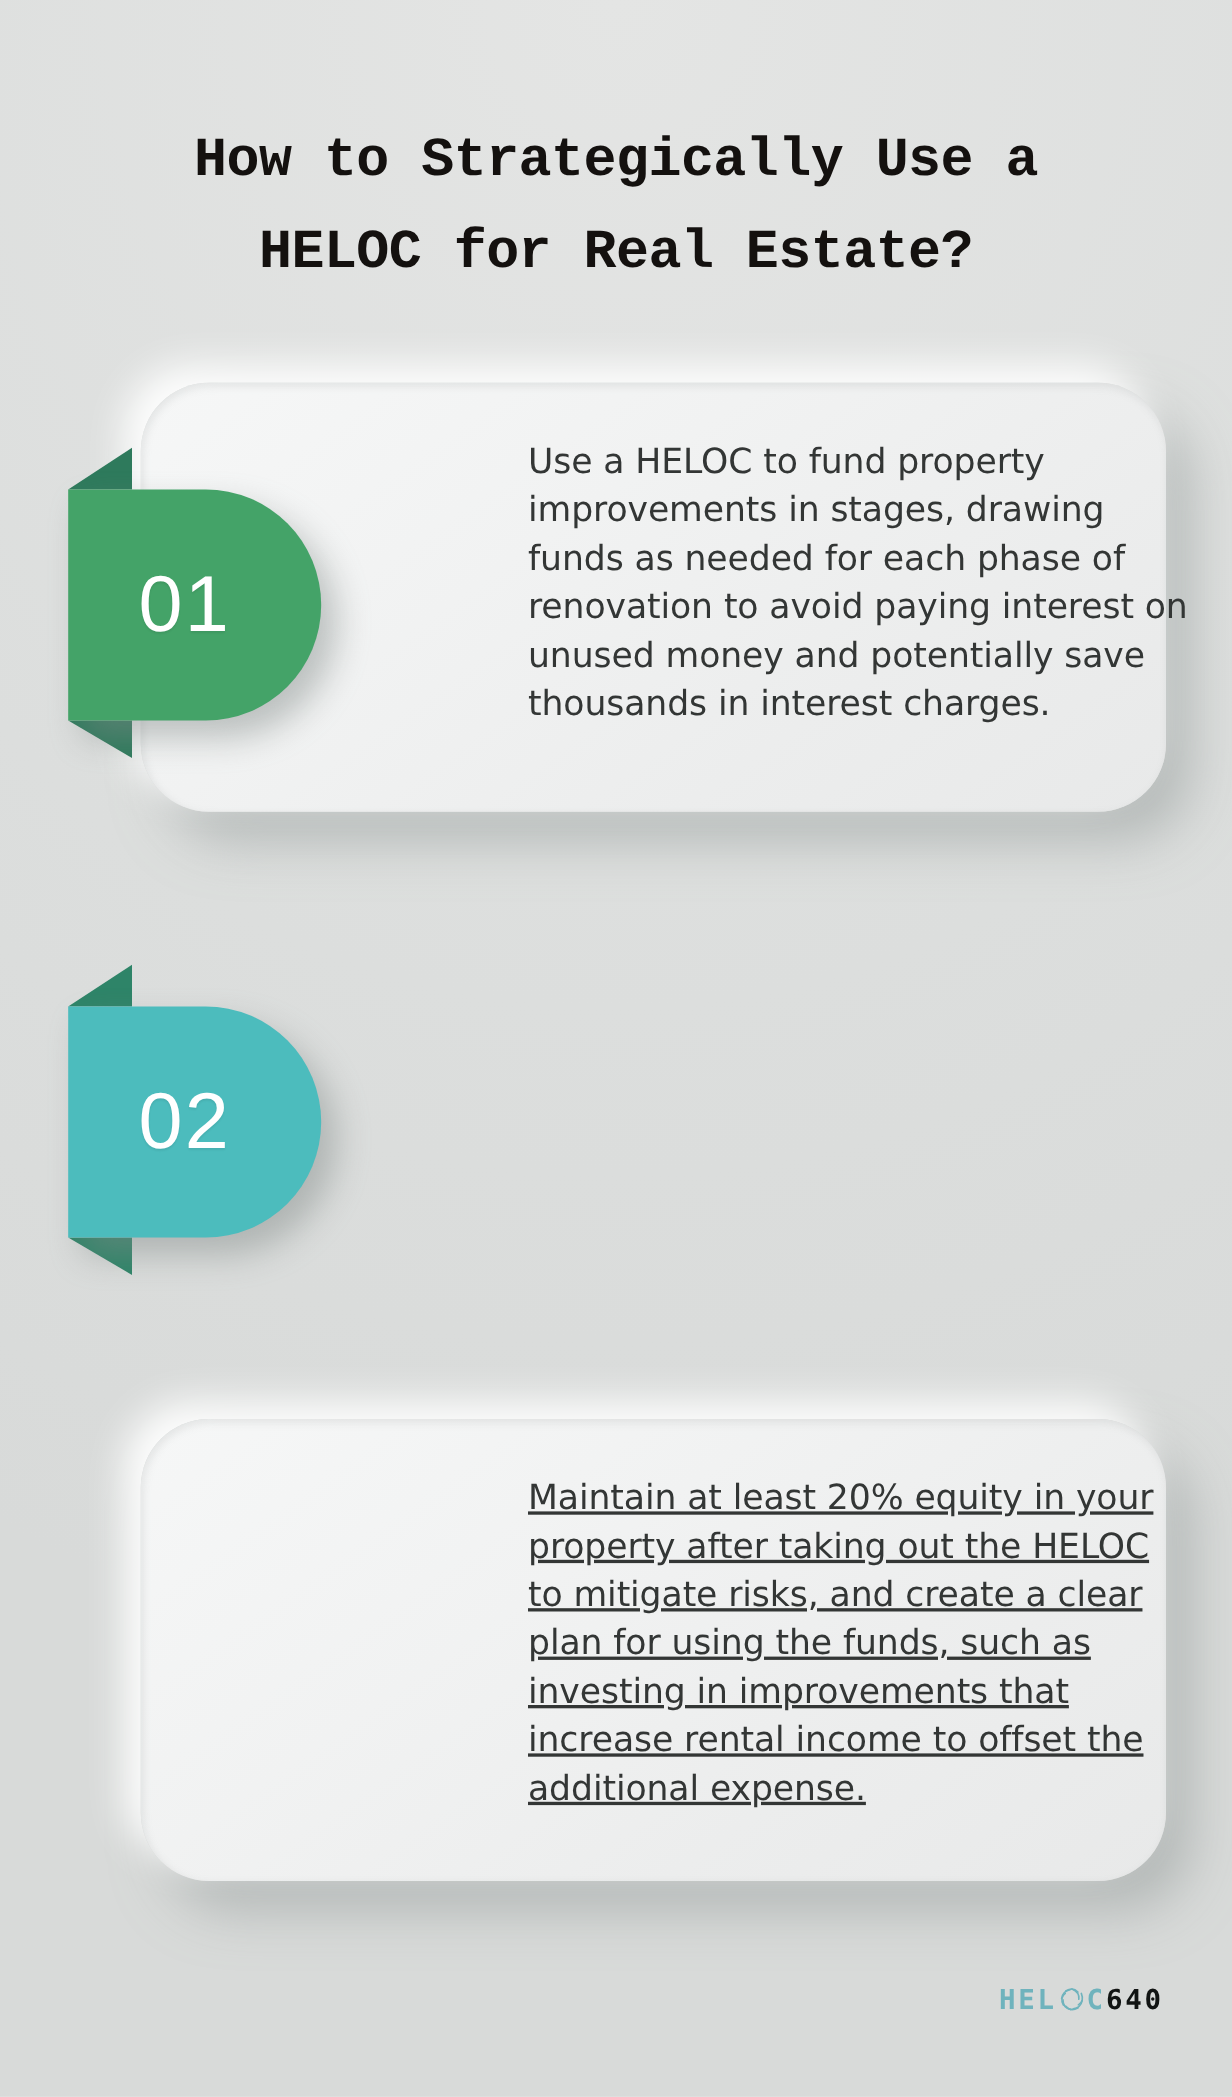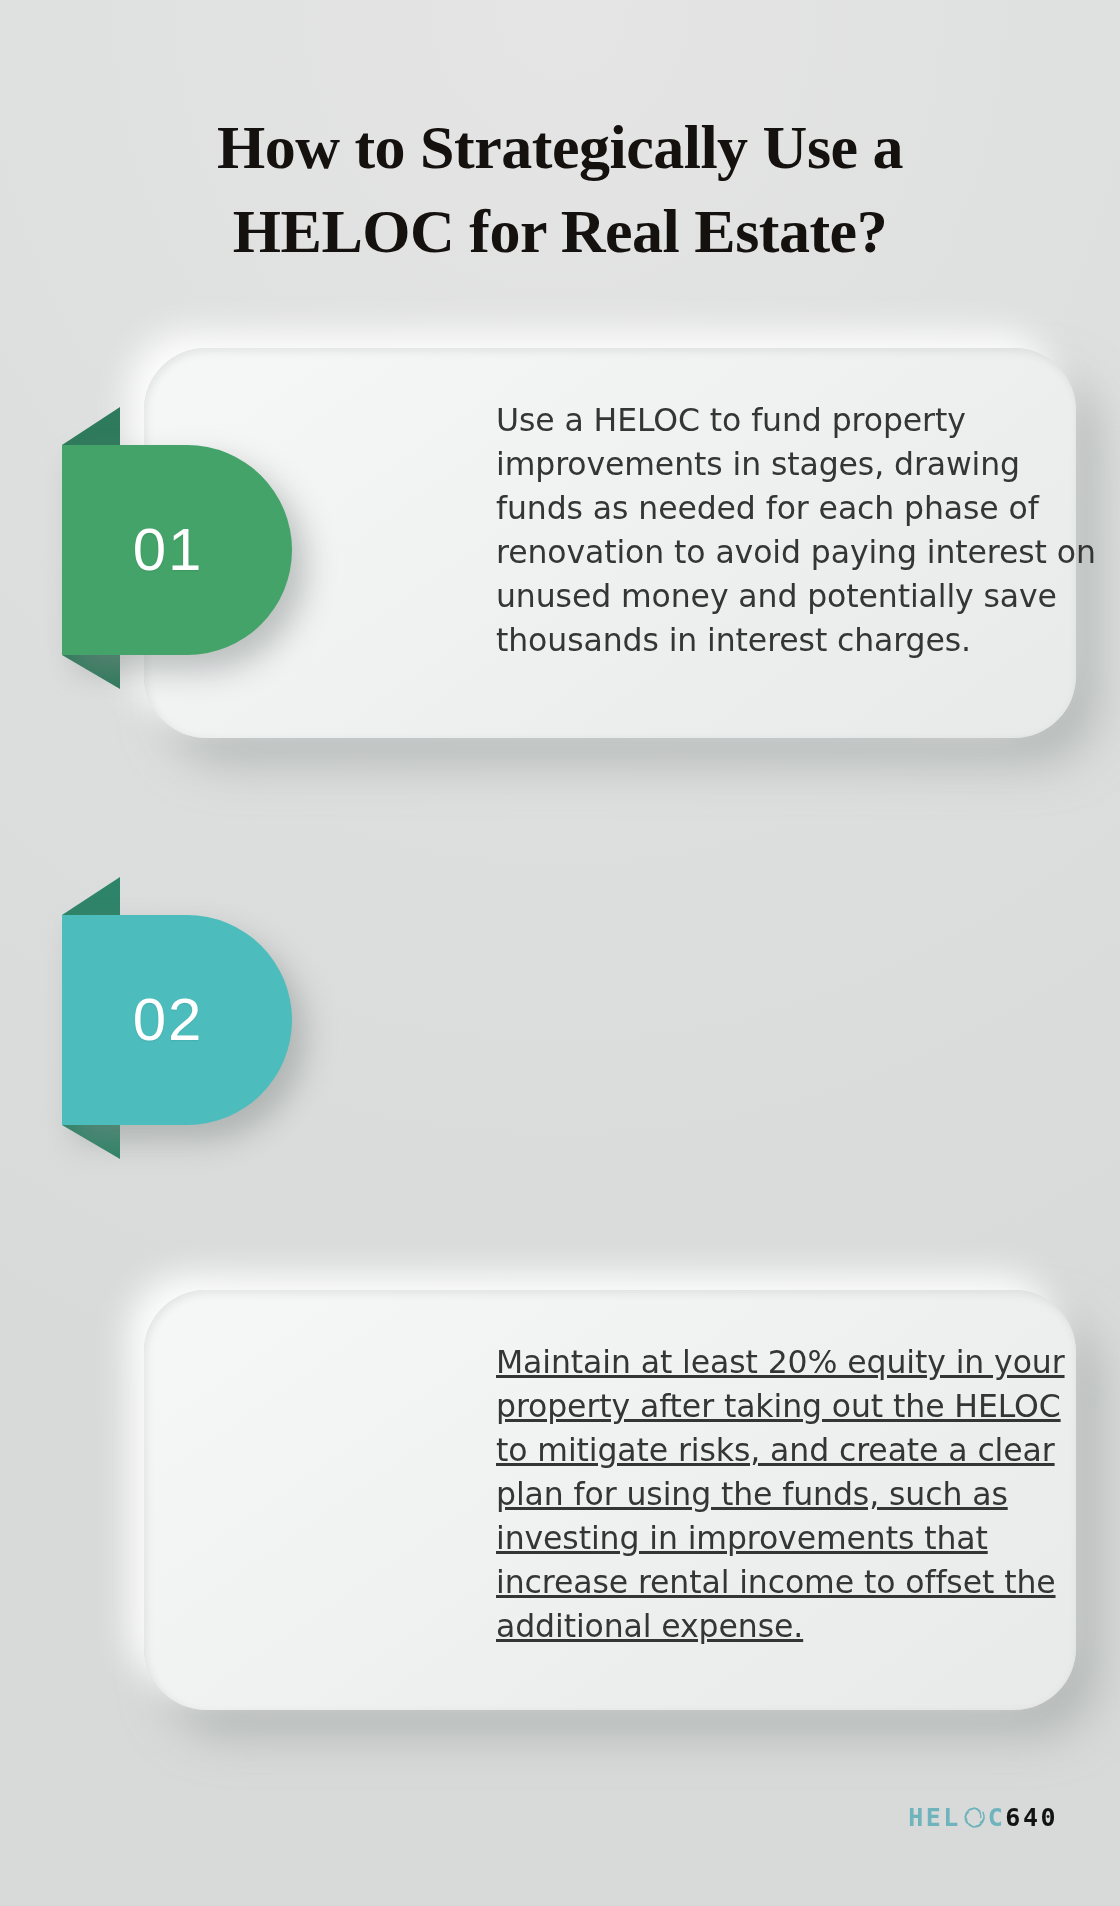--- a/index.html
+++ b/index.html
@@ -20,33 +20,33 @@
 
   
   .title-wrap {
     position:absolute;
     left:0; top:105px;
     width:1120px;
     text-align:center;
     padding:0 100px;
   }
   .title-line {
-    font-family:Liberation Serif, serif;
+    font-family:Liberation Mono, monospace;
     font-weight:bold;
-    font-size:62px;
+    font-size:50px;
     line-height:84px;
     color:#14110f;
     letter-spacing:-0.5px;
     white-space:nowrap;
   }
 
   
   .card {
     position:absolute;
-    left:144px;
+    left:128px;
     width:932px;
     border-radius:62px;
     background:
       linear-gradient(145deg, #f6f7f7 0%, #f1f2f2 38%, #eceded 70%, #e8e9e9 100%);
     box-shadow:
       -16px -16px 34px rgba(255,255,255,0.95),
       22px 26px 46px rgba(150,156,154,0.55),
       2px 3px 8px rgba(140,146,144,0.18) inset;
   }
   .card.c1 { top:348px;  height:390px; }
@@ -93,21 +93,21 @@
     box-shadow:14px 16px 30px rgba(130,137,135,0.48);
     z-index:3;
     display:flex;
     align-items:center;
     justify-content:center;
     padding-right:18px;
   }
   .badge-num {
     font-family:"Liberation Sans", sans-serif;
     font-weight:300;
-    font-size:60px;
+    font-size:72px;
     line-height:1;
     color:#ffffff;
     letter-spacing:2px;
     text-shadow:0 1px 2px rgba(0,0,0,0.07);
   }
 
   
   .card-text {
     position:absolute;
     left:352px;

